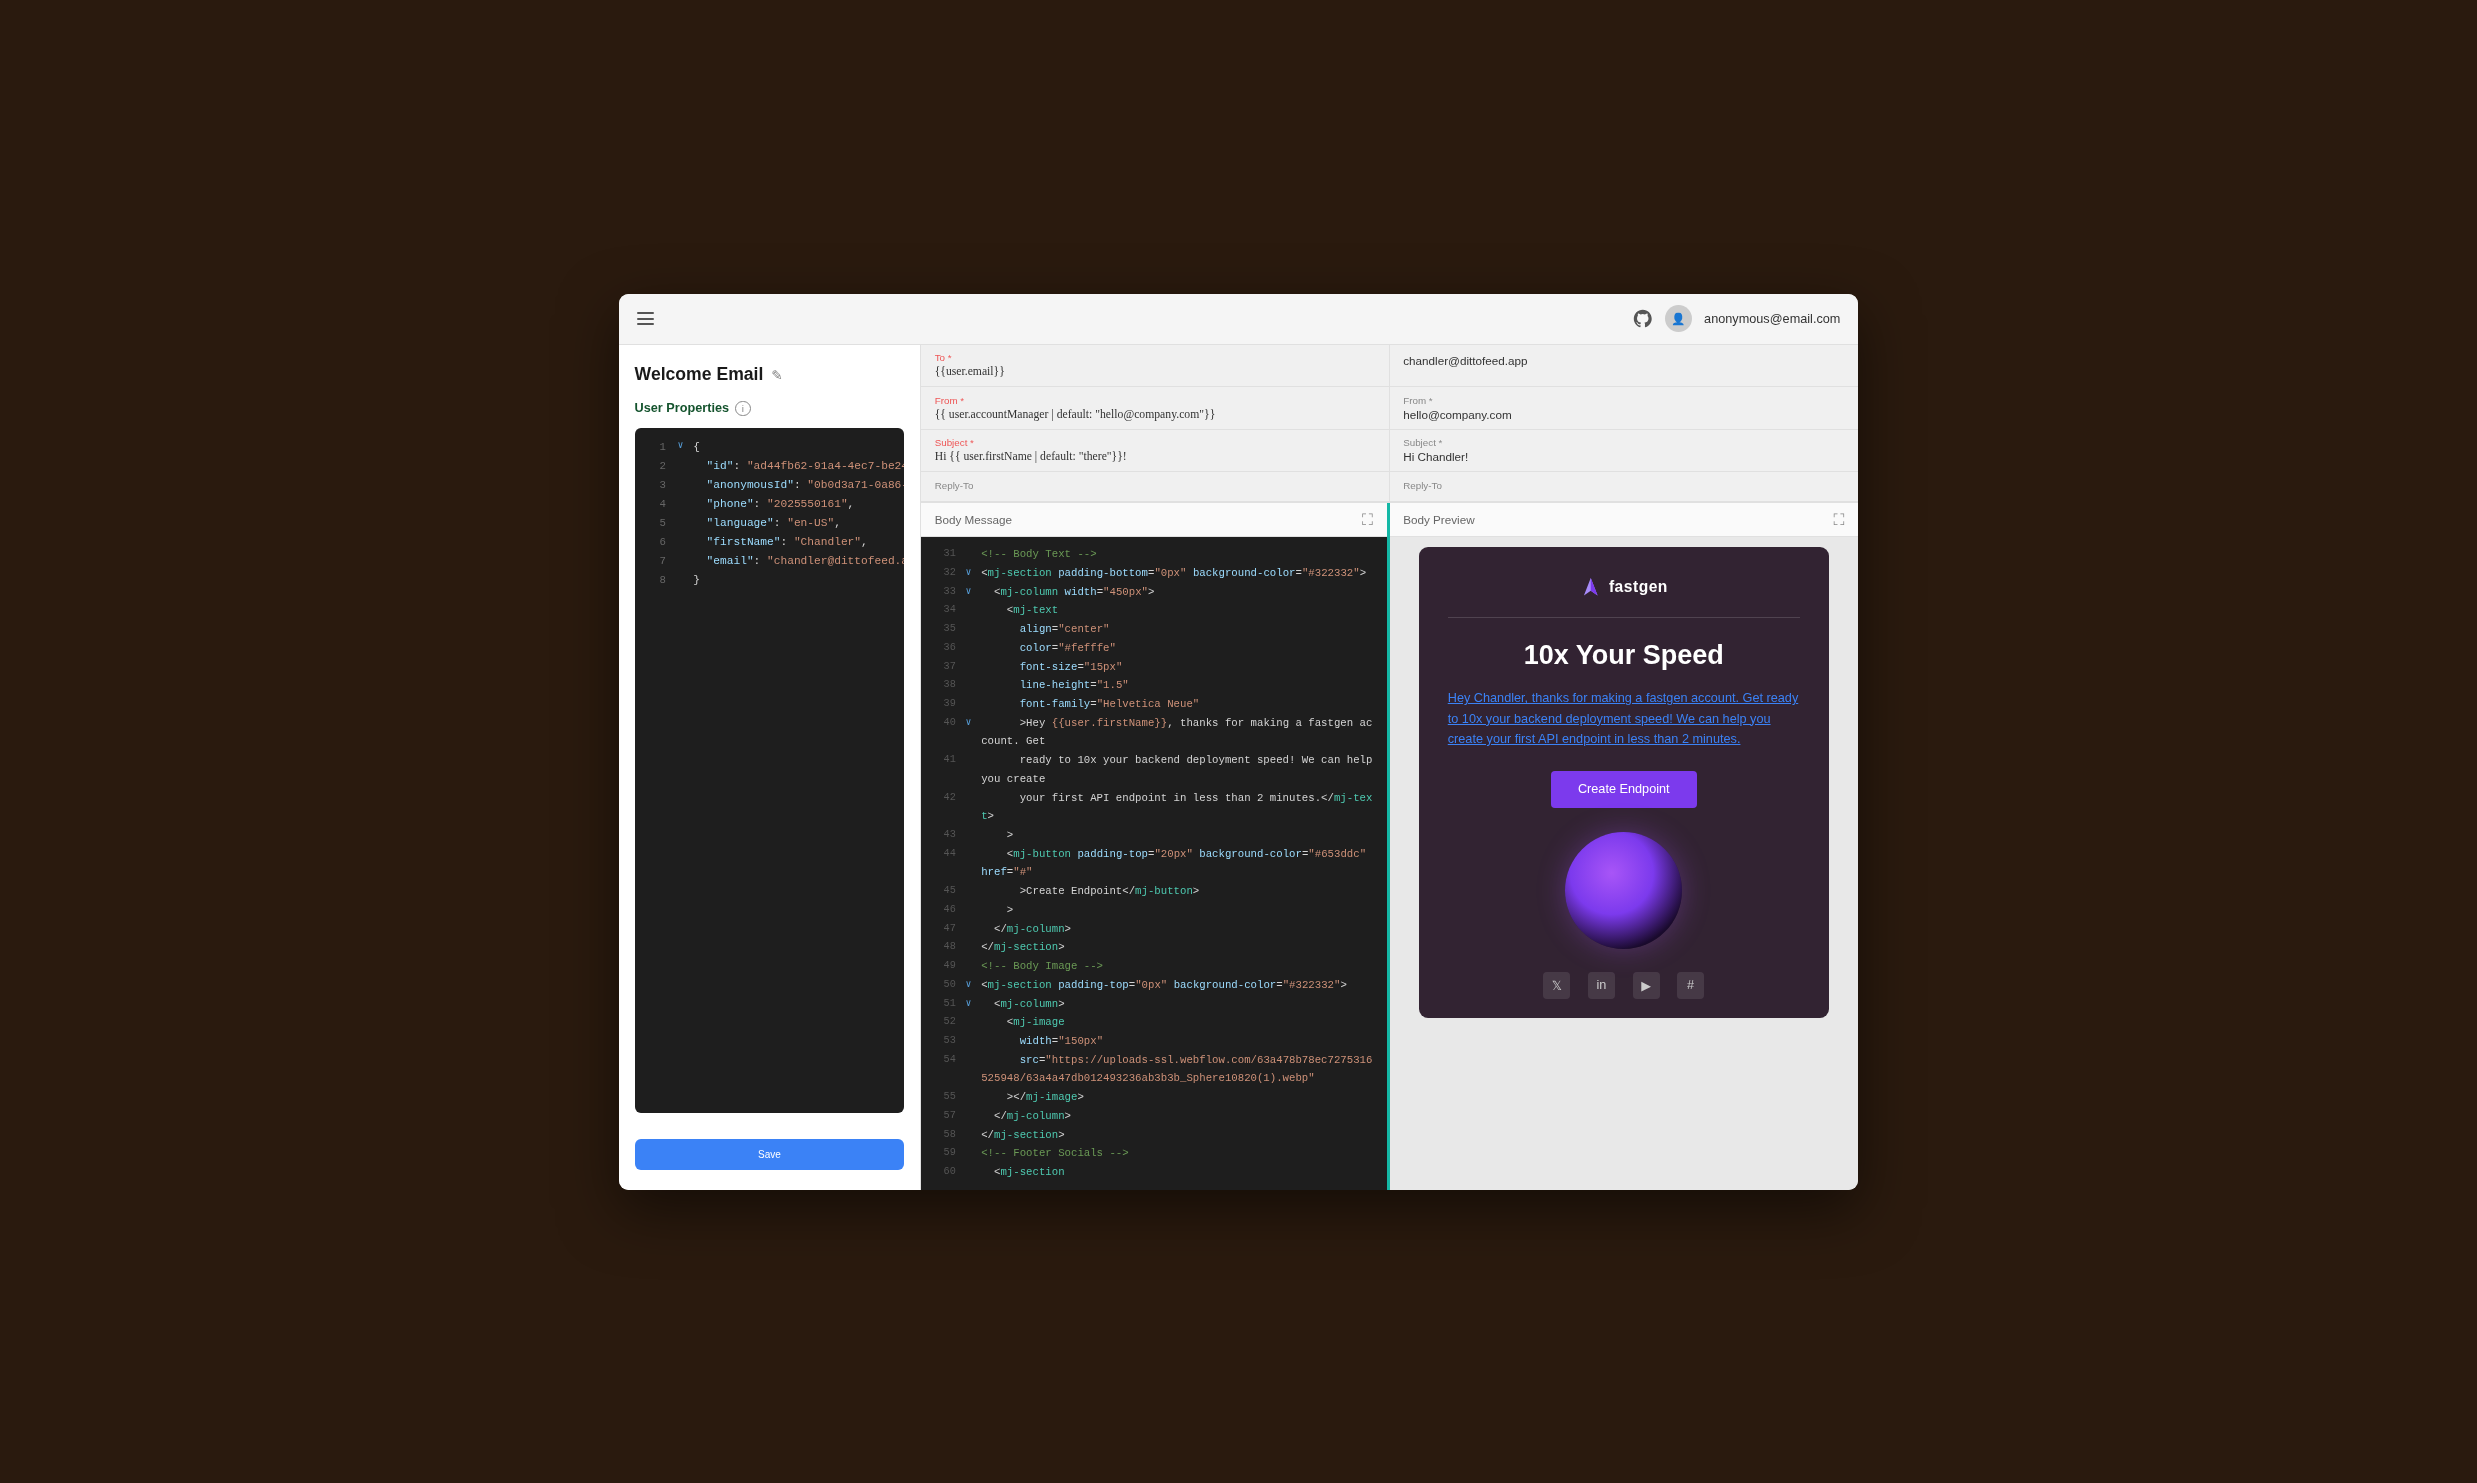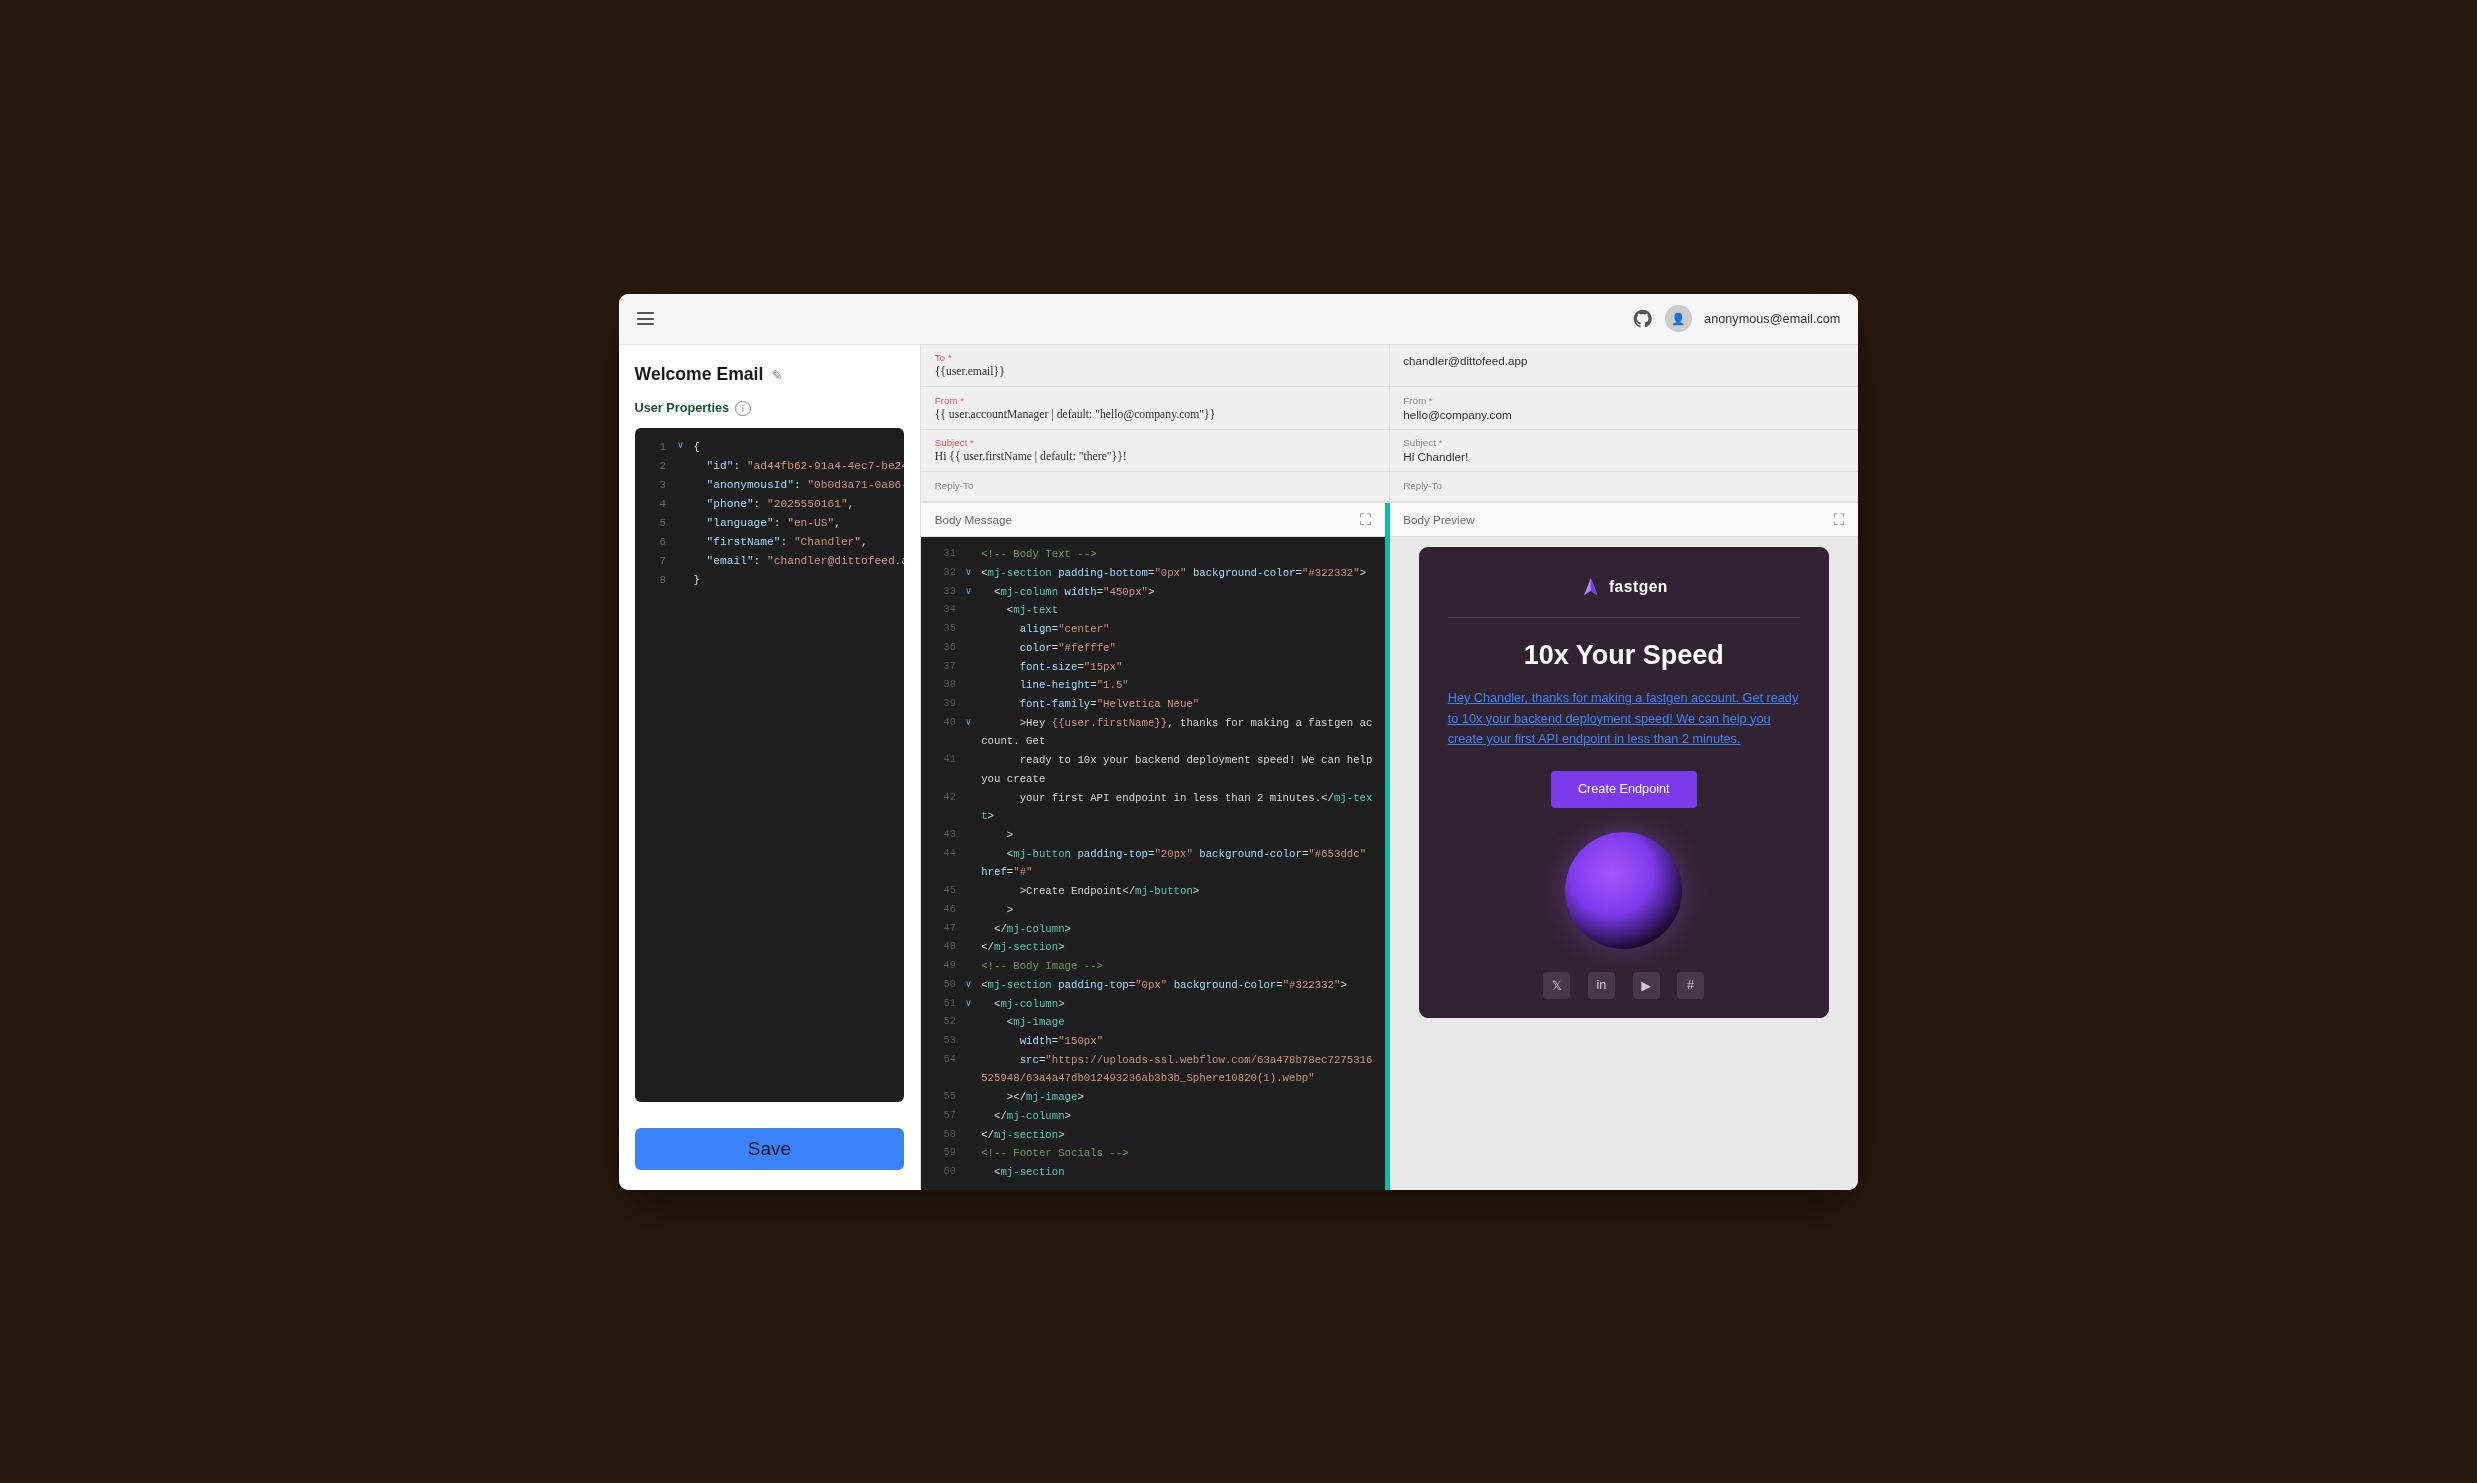--- a/index.html
+++ b/index.html
@@ -103,26 +103,26 @@
       user-select: none;
       font-size: 10.7px;
     }
     .code-content { color: #d4d4d4; white-space: pre; }
     .c-brace { color: #d4d4d4; }
     .c-key { color: #9cdcfe; }
     .c-str { color: #ce9178; }
     .c-colon { color: #d4d4d4; }
     .save-btn {
       background: #3b82f6;
-      color: #0f172a;
+      color: #ffffff;
       border: none;
       border-radius: 5.9px;
       padding: 9.8px;
       width: 100%;
-      font-size: 19px;
+      font-size: 10px;
       font-weight: 500;
       cursor: pointer;
       margin-top: 13px;
     }
 
     
     .right-panel {
       flex: 1;
       display: flex;
       flex-direction: column;
@@ -157,21 +157,21 @@
     
     .body-area {
       display: grid;
       grid-template-columns: 1fr 1fr;
       flex: 1;
       overflow: hidden;
     }
     .body-panel {
       display: flex;
       flex-direction: column;
-      border-right: 5px solid #14b8a6;
+      border-right: 3px solid #14b8a6;
       overflow: hidden;
     }
     .body-panel:last-child { border-right: none; }
     .body-panel-header {
       display: flex;
       align-items: center;
       justify-content: space-between;
       padding: 7.8px 13.7px;
       border-bottom: 1px solid #e0e0e0;
       background: #fafafa;

